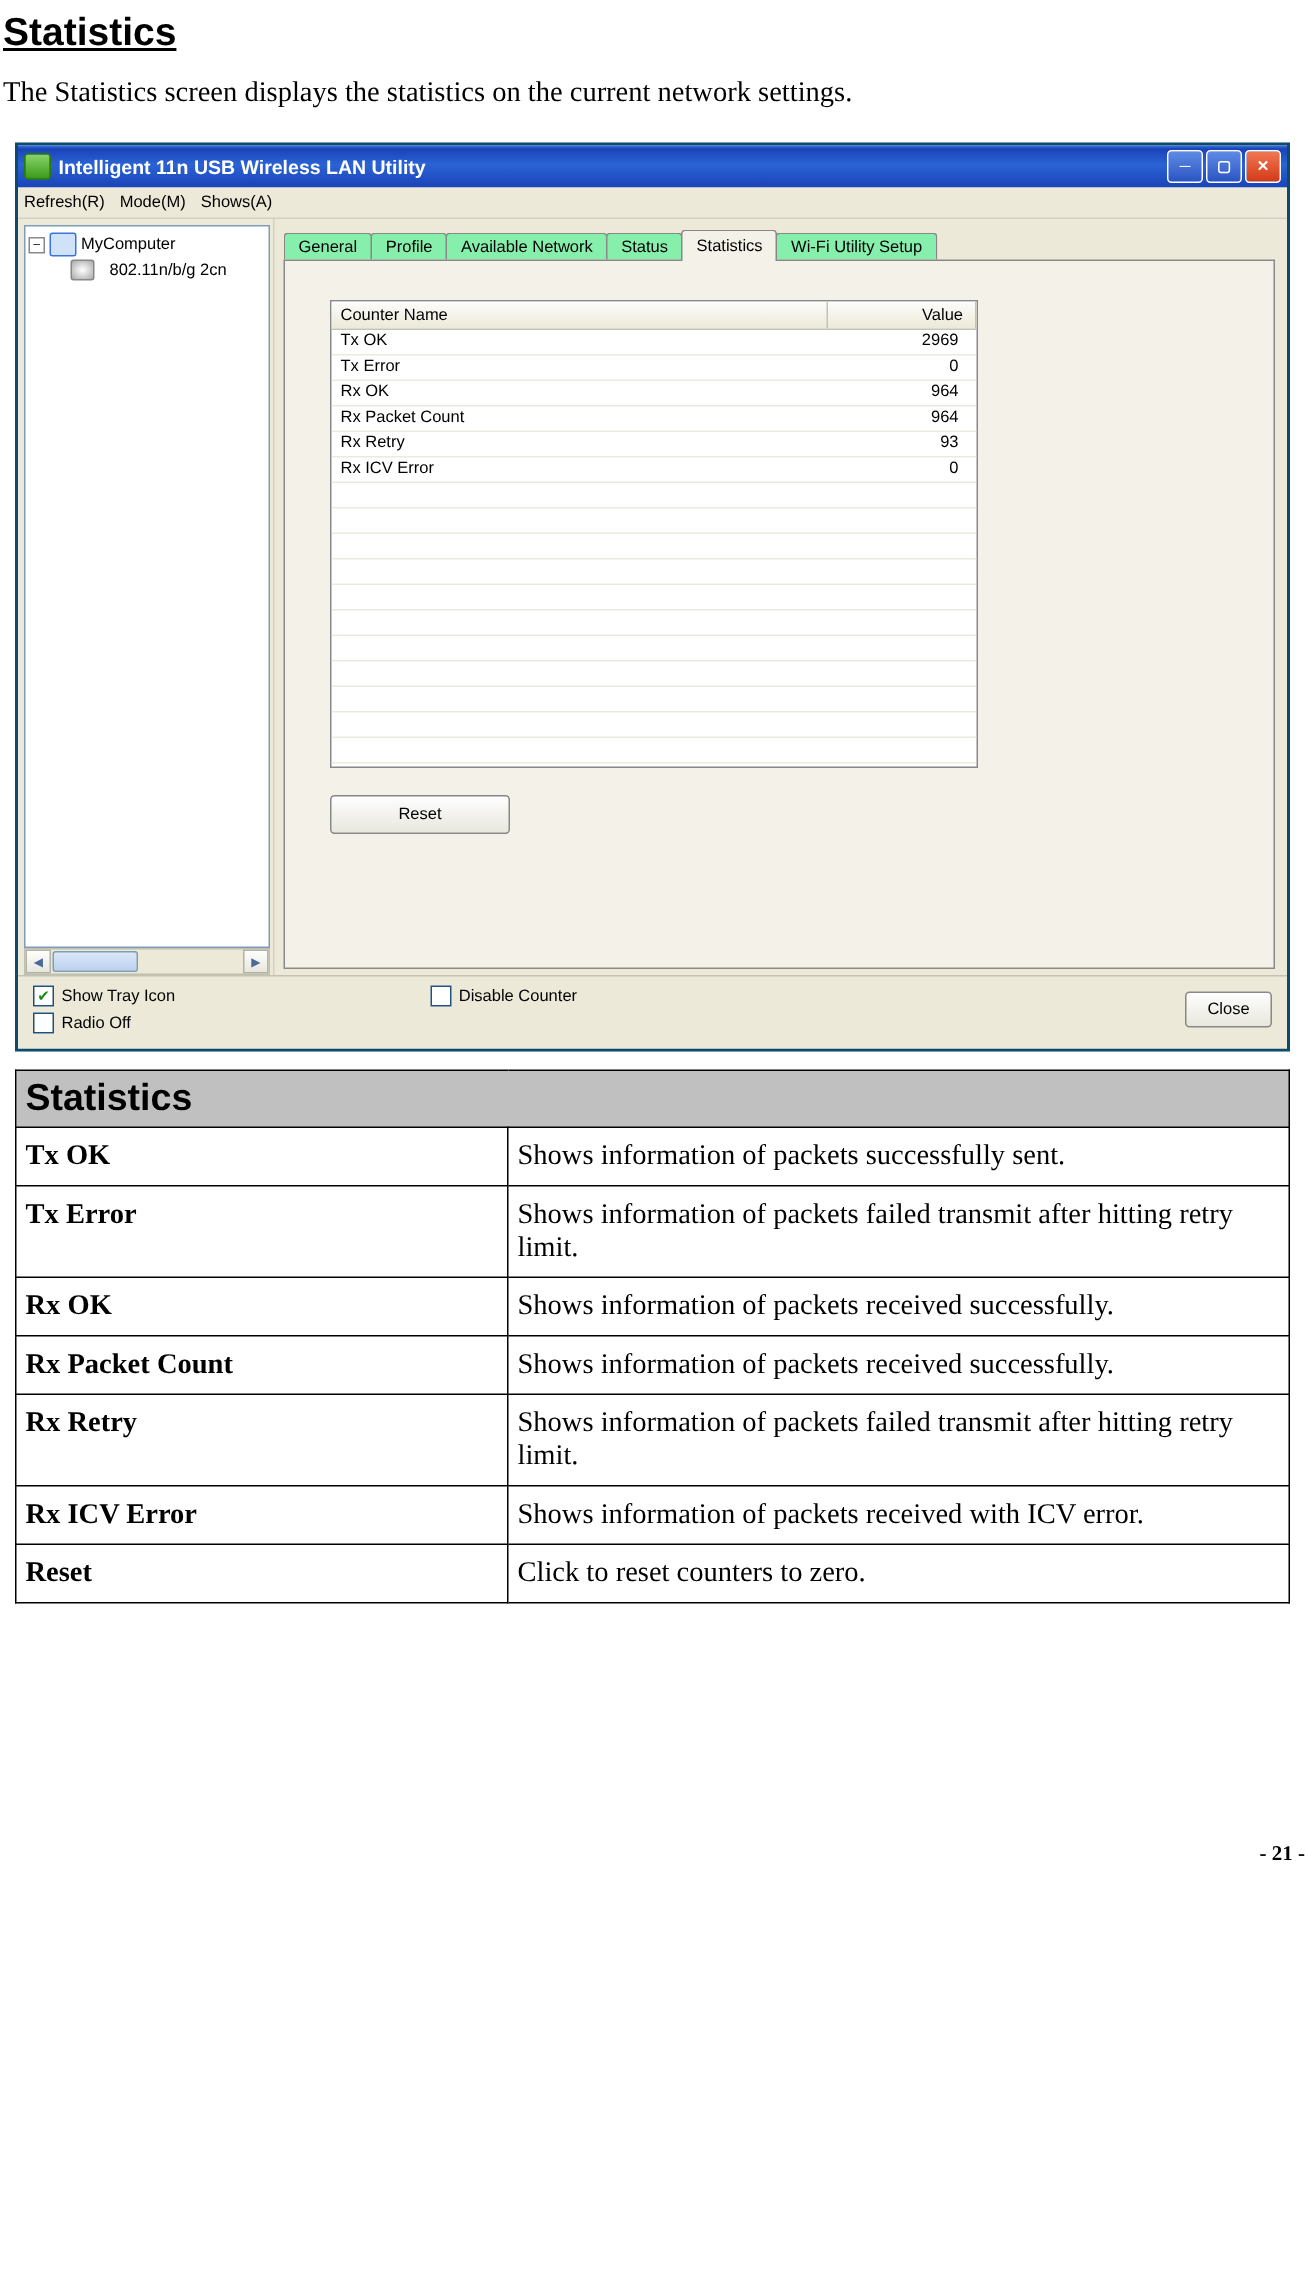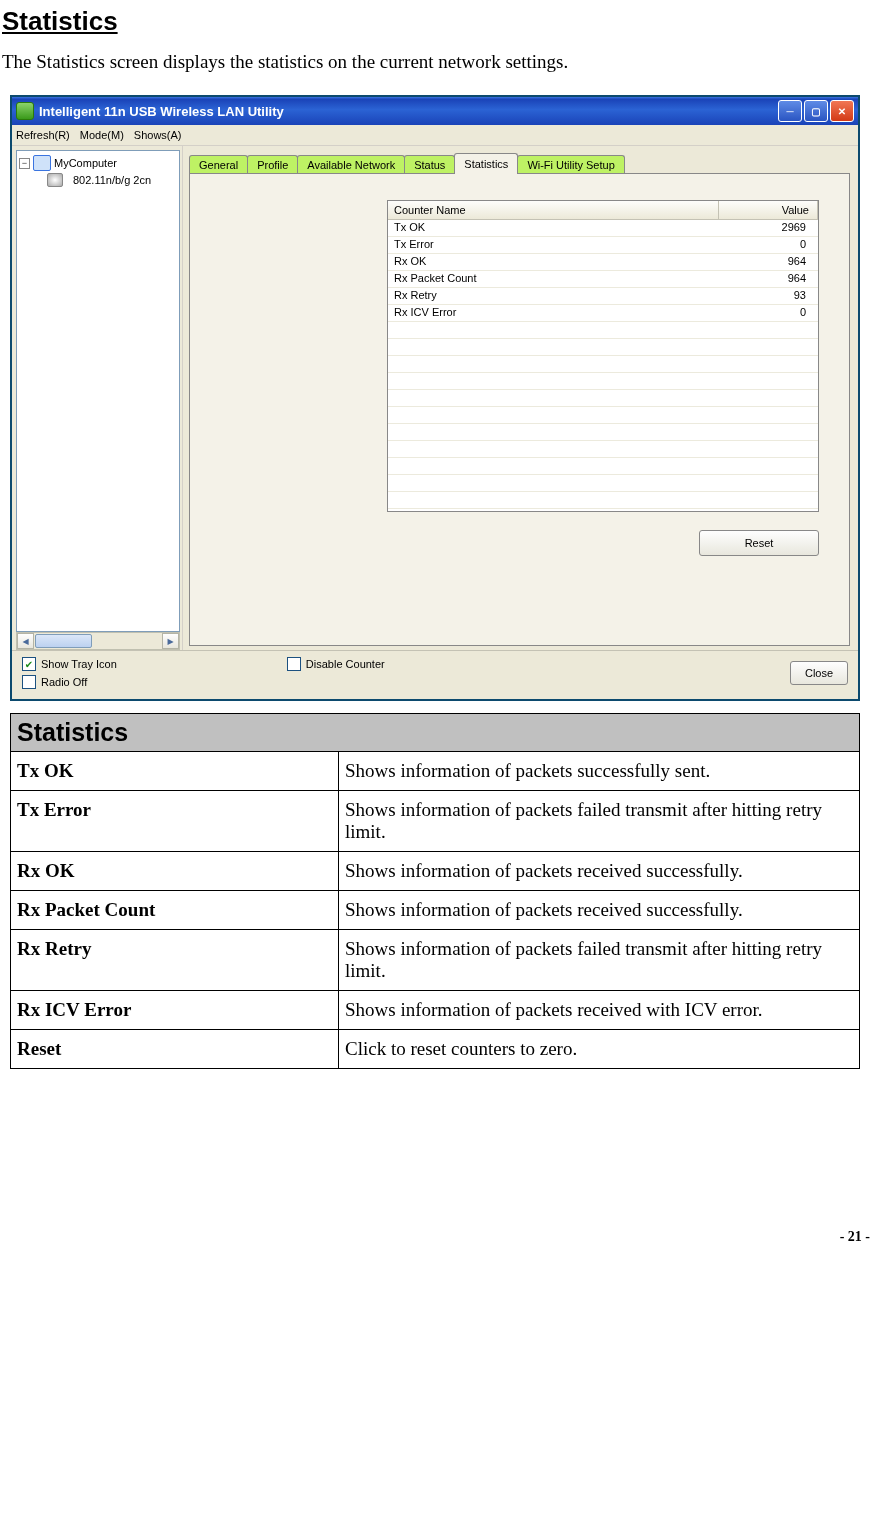--- a/index.html
+++ b/index.html
@@ -150,41 +150,41 @@
   }
   .tabs {
     display: flex;
     align-items: flex-end;
     gap: 0;
     height: 22px;
   }
   .tab {
     border: 1px solid #888;
     border-bottom: none;
-    background: #bef264;
+    background: #86efac;
     padding: 3px 9px;
     border-radius: 3px 3px 0 0;
     font-size: 11px;
     margin-right: -1px;
   }
   .tab.active {
     background: #f4f2e8;
     position: relative;
     z-index: 2;
     padding-top: 4px;
     padding-bottom: 4px;
   }
   .tab-panel {
     flex: 1;
     background: #f4f2e8;
     border: 1px solid #888;
     margin-top: -1px;
     display: flex;
     flex-direction: column;
-    align-items: flex-end;
+    align-items: flex-start;
     padding: 26px 30px 18px 30px;
   }
   .stats-table {
     background: #fff;
     border: 1px solid #888;
     width: 430px;
     height: 310px;
     font-size: 11px;
     overflow: hidden;
   }

